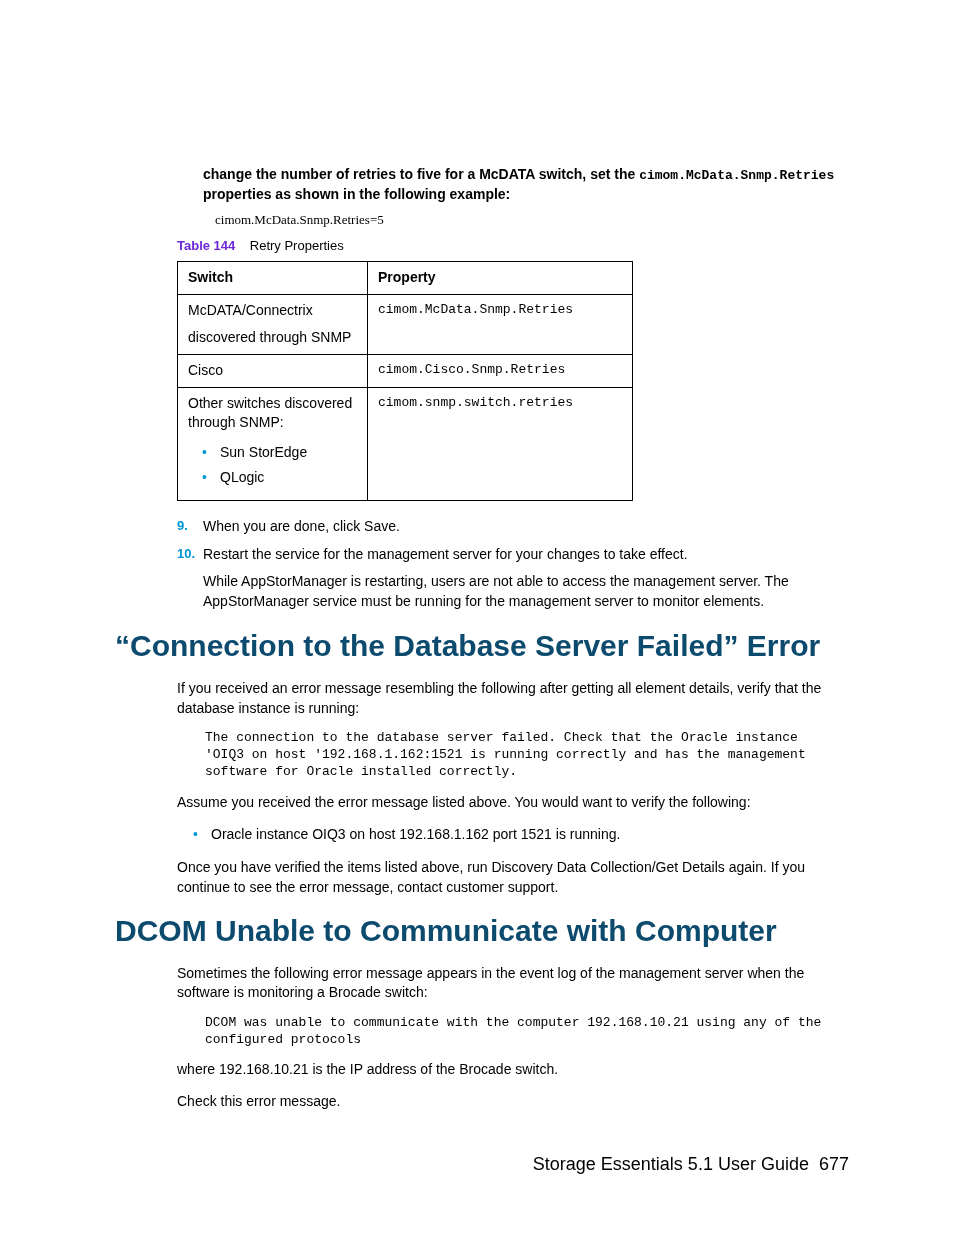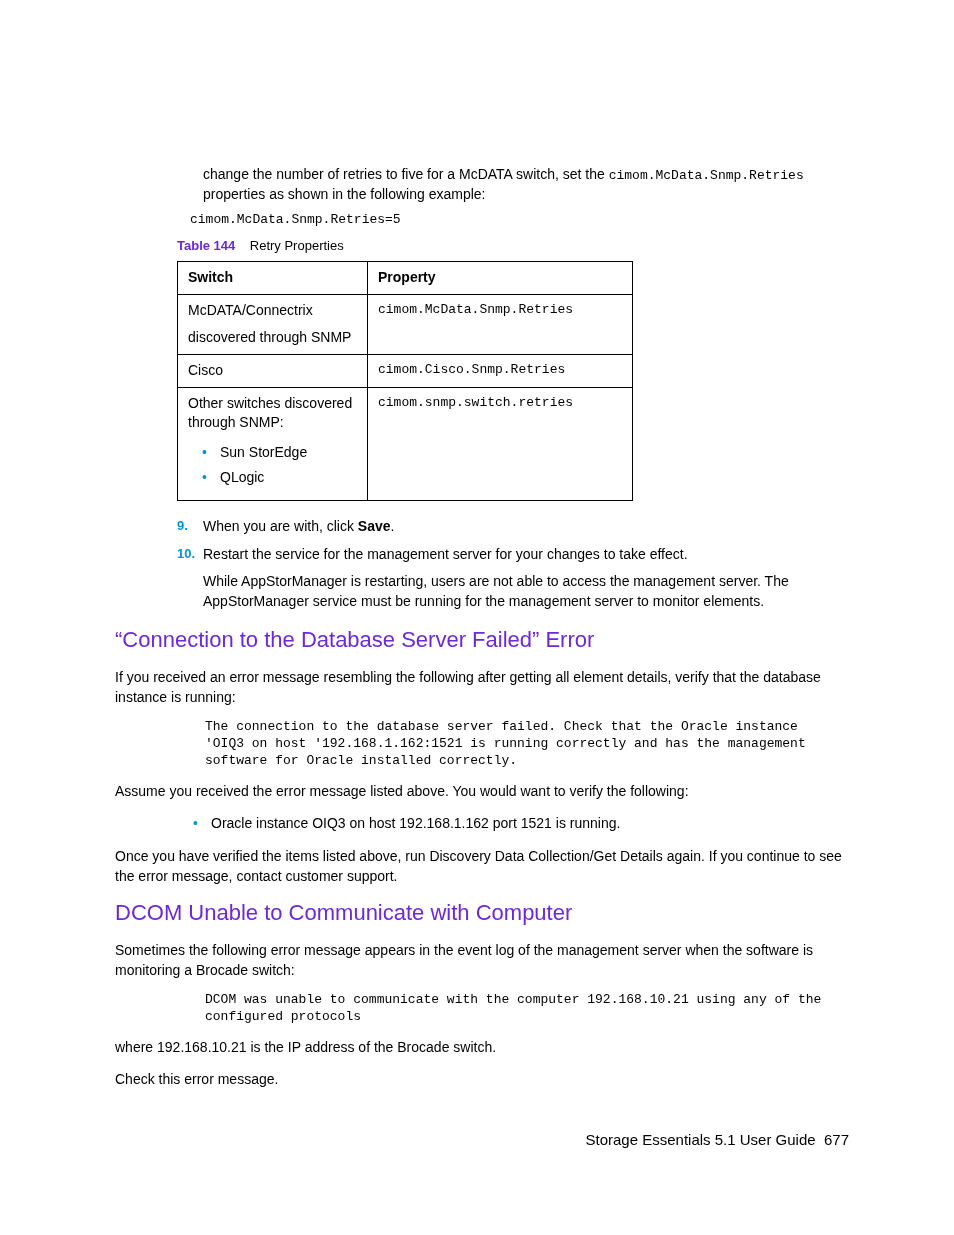--- a/index.html
+++ b/index.html
@@ -5,45 +5,45 @@
     * { margin: 0; padding: 0; box-sizing: border-box; }
     body {
       font-family: Arial, Helvetica, sans-serif;
       font-size: 14px;
       color: #000;
       background: #fff;
       width: 954px;
       padding: 165px 105px 50px 115px;
       line-height: 1.4;
     }
-    .body-text { margin-left: 88px; margin-bottom: 6px; }
+    .body-text { margin-left: 88px; margin-bottom: 6px; font-weight: bold; }
     .code-inline { font-family: "Courier New", monospace; font-size: 13px; }
-    .code-block { font-family: Liberation Mono, monospace; font-size: 13px; margin-left: 75px; margin-top: 6px; margin-bottom: 8px; }
+    .code-block { font-family: Liberation Serif, serif; font-size: 13px; margin-left: 100px; margin-top: 6px; margin-bottom: 8px; }
     .table-caption { margin-left: 62px; font-size: 13px; margin-bottom: 6px; }
     .table-caption .label { color: #6d28d9; font-weight: bold; }
     table { border-collapse: collapse; margin-left: 62px; margin-bottom: 16px; }
     th, td { border: 1px solid #000; padding: 6px 10px; text-align: left; vertical-align: top; font-size: 14px; }
     th { font-weight: bold; }
     td.prop { font-family: "Courier New", monospace; font-size: 13px; }
     .cell-sub { margin-top: 8px; }
     .cell-bullets { list-style: none; margin-top: 10px; margin-left: 14px; }
     .cell-bullets li { position: relative; padding-left: 18px; margin-bottom: 6px; }
     .cell-bullets li::before { content: "•"; color: #0096d6; position: absolute; left: 0; }
     ol.steps { list-style: none; margin-left: 62px; margin-bottom: 14px; }
     ol.steps li { margin-bottom: 8px; padding-left: 26px; position: relative; }
     ol.steps li .num { position: absolute; left: 0; color: #0096d6; font-weight: bold; font-size: 13px; }
     .step-sub { margin-top: 8px; }
-    h2.section { font-family: Arial, sans-serif; font-weight: normal; font-size: 22px; color: #6d28d9; margin-top: 6px; margin-bottom: 12px; margin-left: 0; }
-    .section-body { margin-bottom: 12px; }
+    h2.section { font-family: Arial, sans-serif; font-weight: bold; font-size: 30px; color: #0c4a6e; margin-top: 6px; margin-bottom: 12px; margin-left: 0; }
+    .section-body { margin-left: 62px; margin-bottom: 12px; }
     .msg-block { font-family: "Courier New", monospace; font-size: 13px; margin-left: 90px; margin-right: 10px; margin-bottom: 12px; line-height: 1.3; }
     ul.bullets { list-style: none; margin-left: 78px; margin-bottom: 14px; }
     ul.bullets li { position: relative; padding-left: 18px; margin-bottom: 10px; }
     ul.bullets li::before { content: "•"; color: #0096d6; position: absolute; left: 0; font-size: 14px; }
-    .footer { text-align: right; margin-top: 40px; font-size: 15px; }
-    .bold { font-weight: bold; }
+    .footer { text-align: right; margin-top: 40px; font-size: 18px; }
+    .bold { font-weight: normal; }
   </style>
 </head>
 <body>
 
 <p class="body-text">
   <span>change the number of retries to five for a McDATA switch, set the </span>
   <span class="code-inline">cimom.McData.Snmp.Retries</span>
   <span> properties as shown in the following example:</span>
 </p>
 <p class="code-block">cimom.McData.Snmp.Retries=5</p>
@@ -80,21 +80,21 @@
       </ul>
     </td>
     <td class="prop">cimom.snmp.switch.retries</td>
   </tr>
 </tbody>
   </table>
 
 <ol class="steps">
   <li>
     <span class="num">9.</span>
-    <span>When you are with, click </span><span class="bold">Save</span><span>.</span>
+    <span>When you are done, click </span><span class="bold">Save</span><span>.</span>
   </li>
   <li>
     <span class="num">10.</span>
     <span>Restart the service for the management server for your changes to take effect.</span>
     <div class="step-sub">While AppStorManager is restarting, users are not able to access the management server. The AppStorManager service must be running for the management server to monitor elements.</div>
   </li>
 </ol>
 
 <h2 class="section">“Connection to the Database Server Failed” Error</h2>
 <p class="section-body">If you received an error message resembling the following after getting all element details, verify that the database instance is running:</p>

